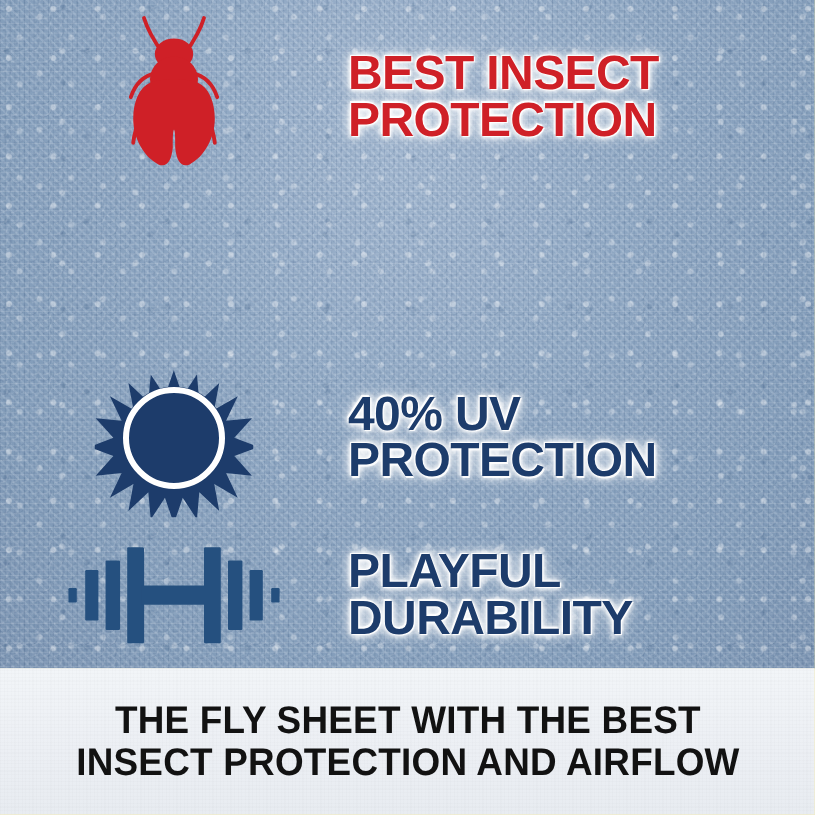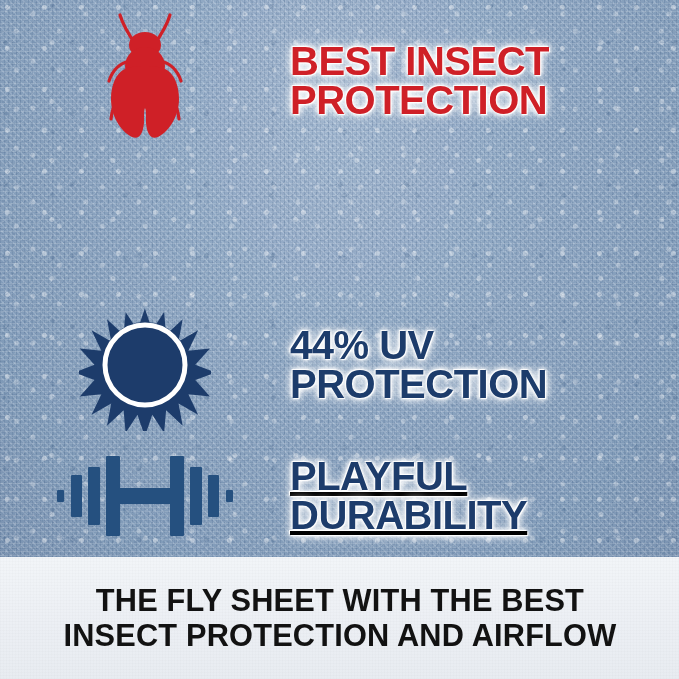--- a/index.html
+++ b/index.html
@@ -102,21 +102,21 @@
     text-shadow:
       0 0 4px #ffffff, 0 0 4px #ffffff, 0 0 8px #ffffff,
       0 0 12px rgba(255,255,255,0.95), 1px 1px 0 rgba(255,255,255,0.9),
       -1px -1px 0 rgba(255,255,255,0.9);
   }
 
   
   #row-insect   { top: 6px;   height: 150px; }
   #row-airflow  { top: 156px; height: 132px; }
   #row-uv       { top: 292px; height: 146px; }
-  #row-durable  { top: 440px; height: 112px; text-decoration: underline; }
+  #row-durable  { top: 440px; height: 112px; }
 
   
   .caption-strip {
     position: absolute;
     left: 0;
     top: 557px;
     width: 679px;
     height: 122px;
     background: #eef1f5;
     background-image:
@@ -197,21 +197,21 @@
         <svg width="132" height="132" viewBox="0 0 132 132">
           <g fill="#1d3c6b">
 
             <polygon points="66,2 76.0,31.1 92.0,6.7 94.7,37.4 117.1,16.2 111.5,46.5 138.0,31.1 124.8,58.9 154.0,56.0 134.1,78.0 161.3,88.3 134.1,98.6 154.0,120.6 124.8,117.7 138.0,145.5 111.5,130.1 117.1,160.4 94.7,139.2 92.0,169.9 76.0,145.5 66,174.6 56.0,145.5 40.0,169.9 37.3,139.2 14.9,160.4 20.5,130.1 -6.0,145.5 7.2,117.7 -22.0,120.6 -2.1,98.6 -29.3,88.3 -2.1,78.0 -22.0,56.0 7.2,58.9 -6.0,31.1 20.5,46.5 14.9,16.2 37.3,37.4 40.0,6.7 56.0,31.1" transform="translate(0,0) scale(0.74) translate(23,11)"></polygon>
             <circle cx="66" cy="66" r="43"></circle>
           </g>
           <circle cx="66" cy="66" r="40" fill="none" stroke="#ffffff" stroke-width="5"></circle>
         </svg>
       </div>
       <div class="label-cell">
-        <p class="feature-label navy">44% UV
+        <p class="feature-label navy">40% UV
 PROTECTION</p>
       </div>
     </div>
 
     <div class="row" id="row-durable">
       <div class="icon-cell">
         <svg width="180" height="96" viewBox="0 0 180 96">
           <g fill="#25507f">
 
             <rect x="2" y="42" width="7" height="12" rx="1"></rect>

